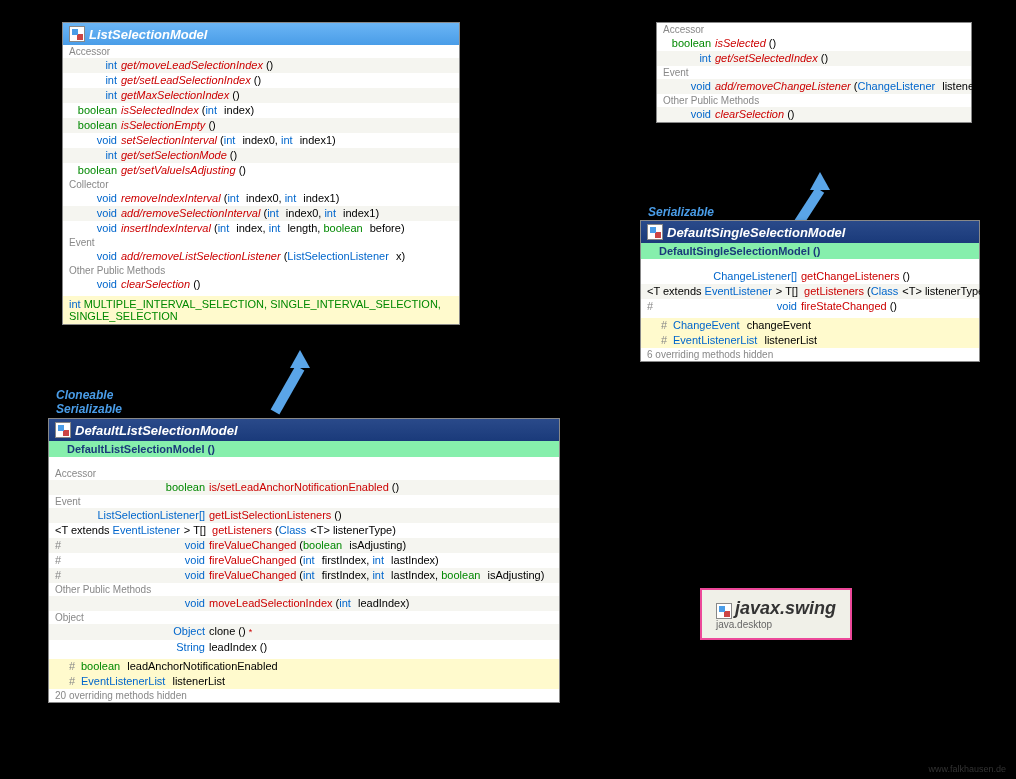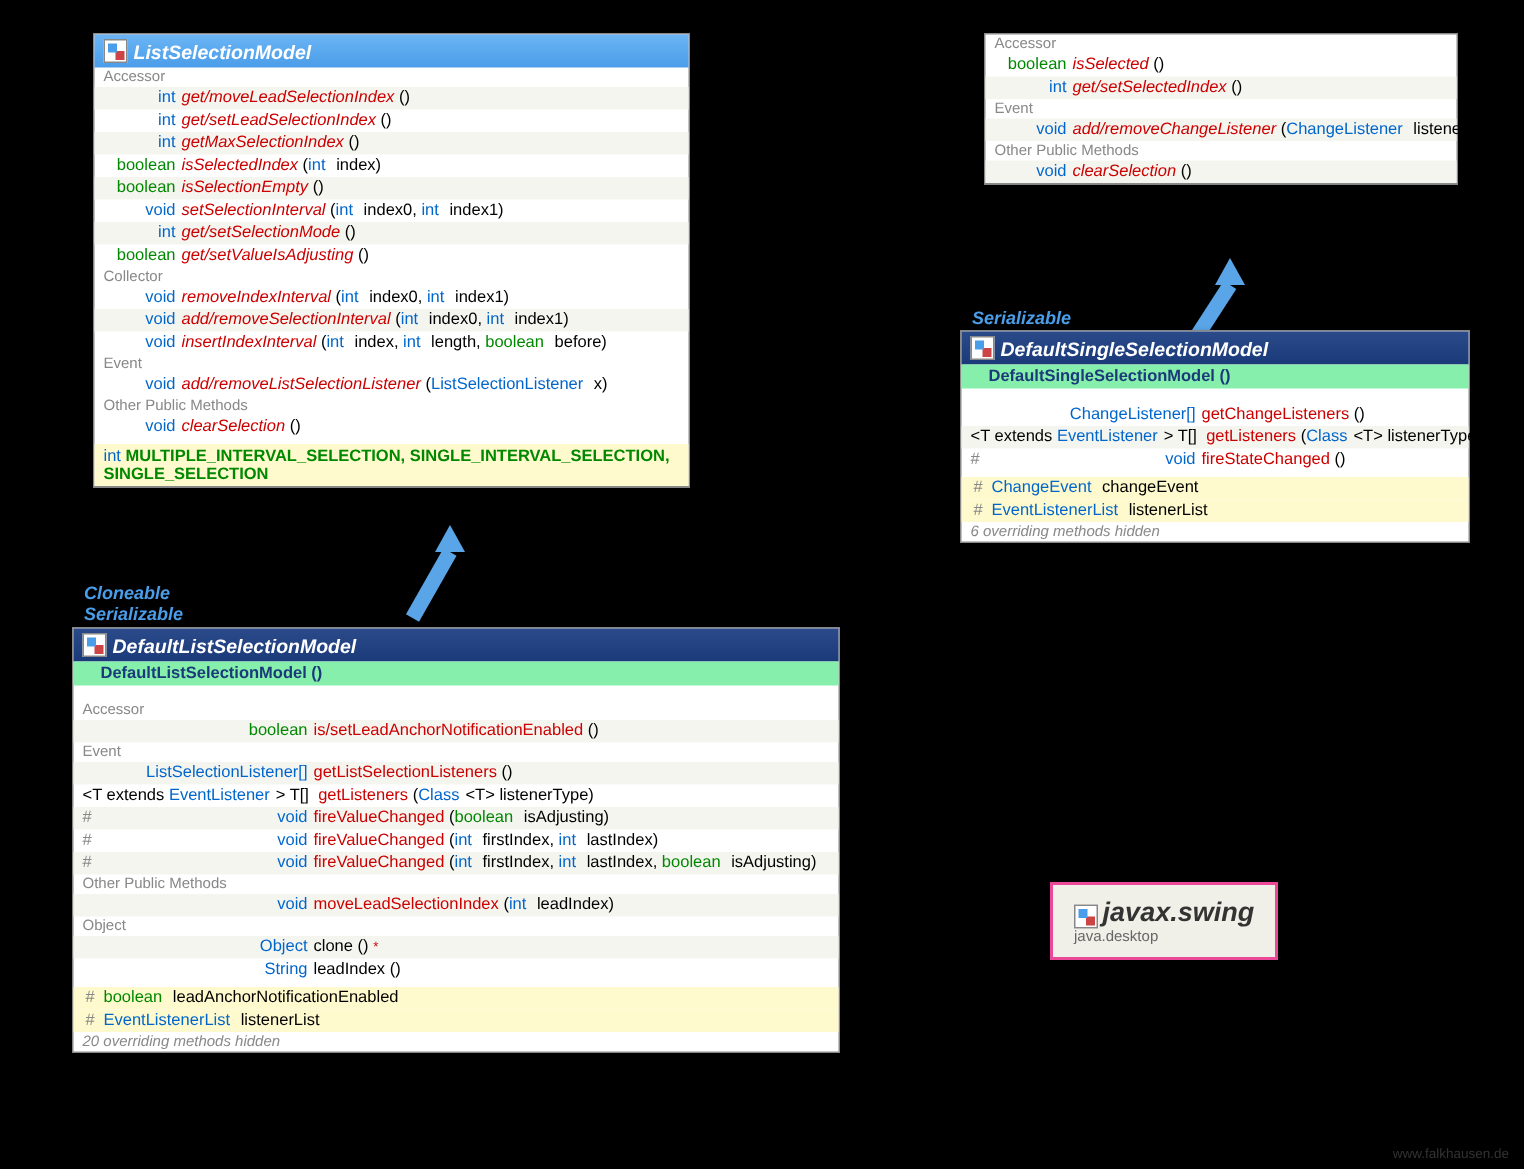--- a/index.html
+++ b/index.html
@@ -12,23 +12,23 @@
 .icon::before{content:"";position:absolute;width:6px;height:6px;background:#c44;right:1px;bottom:1px}
 .sec{color:#888;padding:1px 6px;font-size:10px}
 .row{padding:0 6px;line-height:15px;white-space:nowrap}
 .row:nth-child(odd){background:#f5f5f0}
 .type{color:#0066cc;text-align:right;display:inline-block;min-width:48px;padding-right:4px}
 .meth{color:#cc0000}
 .meth-i{color:#cc0000;font-style:italic}
 .param{color:#000}
 .param .type{min-width:auto;text-align:left;display:inline}
 .const{background:#fffacd;padding:2px 6px;color:#0066cc}
-.const .cname{color:#008800;font-weight:bold}
-.fld{background:#fffacd;padding:0 8px;line-height:15px}
-.hidden{color:#888;font-style:italic;padding:1px 6px;font-size:10px}
+.const .cname{color:#008800;font-weight:normal}
+.fld{background:#fffacd;padding:0 20px;line-height:15px}
+.hidden{color:#888;padding:1px 6px;font-size:10px}
 .tag{position:absolute;color:#4a9de8;font-style:italic;font-weight:bold;font-size:12px}
 .ctor{padding:2px 18px;background:#86efac}
 .ctor-name{color:#1a3a7a;font-weight:bold}
 .prot{color:#888;display:inline-block;width:12px}
 .pkg{position:absolute;background:#f0f0e8;border:2px solid #ec4899;padding:8px 14px}
 .pkg-name{font-weight:bold;font-style:italic;font-size:18px;color:#333}
 .pkg-sub{font-size:10px;color:#666}
 .footer{position:absolute;bottom:5px;right:10px;color:#333;font-size:9px}
 .green{color:#008800}
 .star{color:#cc0000;font-size:9px}

